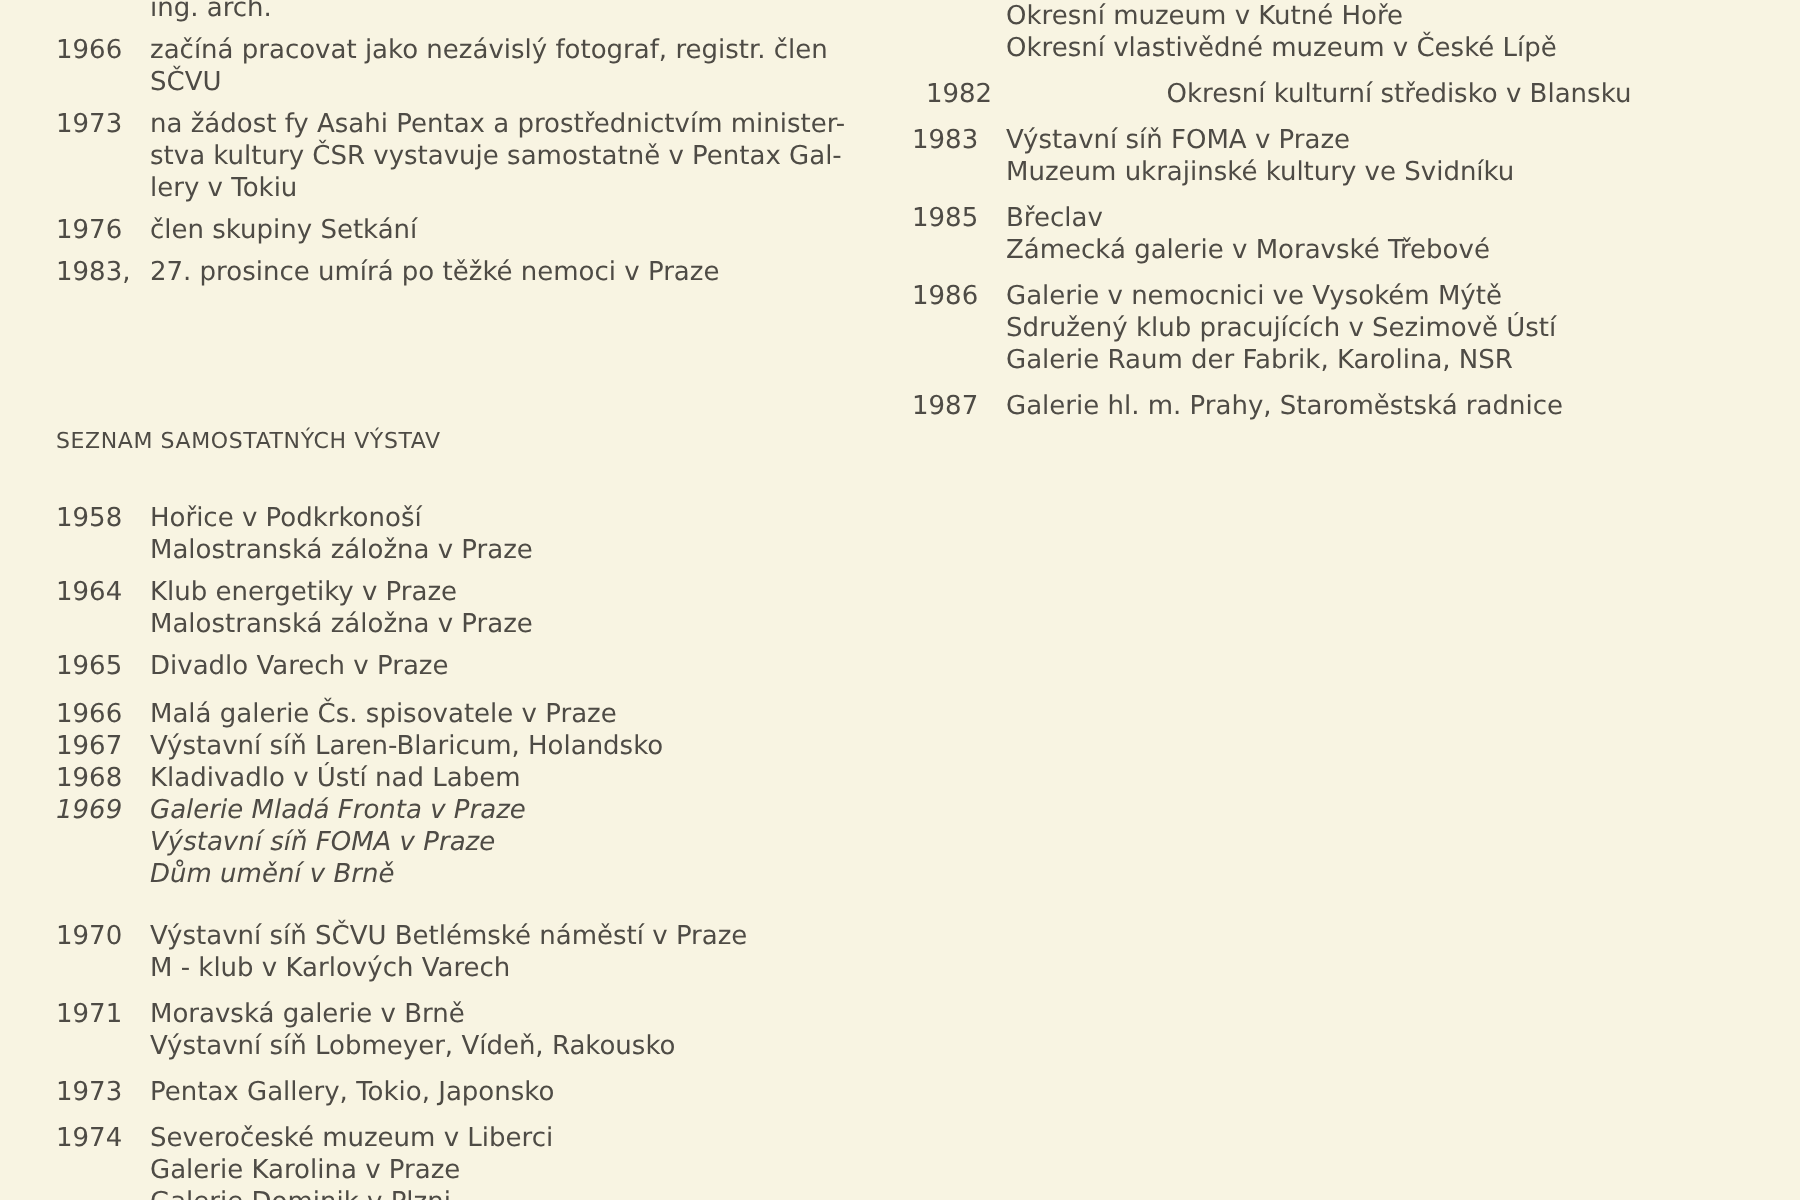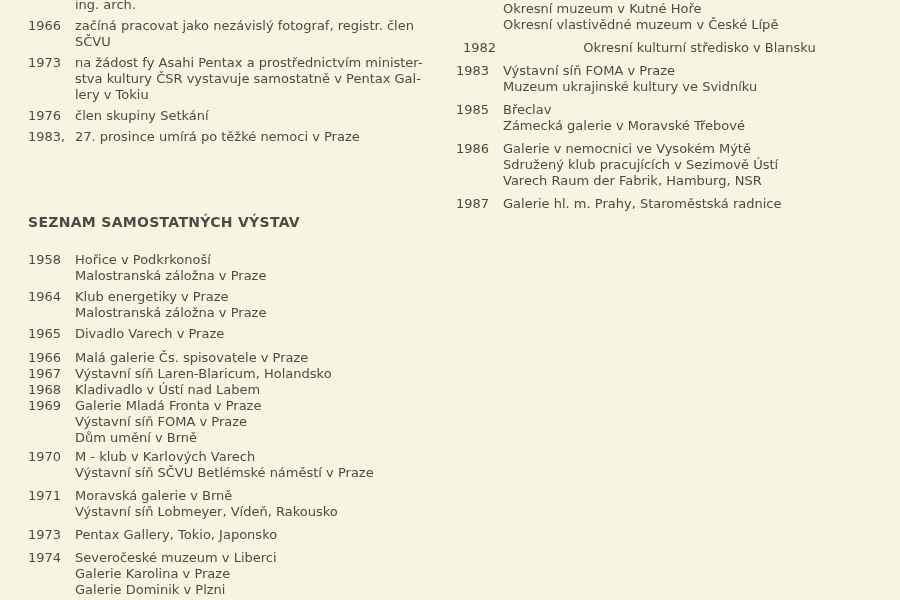--- a/index.html
+++ b/index.html
@@ -14,21 +14,21 @@
     .col { position: absolute; }
     .left { left: 28px; width: 420px; }
     .right { left: 456px; width: 440px; }
     .entry { display: flex; margin-bottom: 5px; line-height: 16px; }
     .entry.tight { margin-bottom: 0; }
     .year { width: 47px; flex: none; }
     .text { flex: 1; }
     .line { display: block; }
     .heading {
       position: absolute; left: 28px; top: 214px;
-      font-size: 14px; letter-spacing: 0.3px; font-weight: bold;
+      font-size: 11px; letter-spacing: 0.3px;
     }
   </style>
 </head>
 <body>
 
 <div class="col left" style="top:-3px;">
   <div class="entry">
     <span class="year"></span>
     <span class="text">
         <span class="line">ing. arch.</span>
@@ -97,33 +97,33 @@
     <span class="text">
         <span class="line">Výstavní síň Laren-Blaricum, Holandsko</span>
       </span>
   </div>
   <div class="entry tight">
     <span class="year">1968</span>
     <span class="text">
         <span class="line">Kladivadlo v Ústí nad Labem</span>
       </span>
   </div>
-  <div class="entry" style="margin-bottom:3px;">
+  <div class="entry" style="margin-bottom:15px;font-style:italic;">
     <span class="year">1969</span>
     <span class="text">
       <span class="line">Galerie Mladá Fronta v Praze</span>
       <span class="line">Výstavní síň FOMA v Praze</span>
       <span class="line">Dům umění v Brně</span>
     </span>
   </div>
   <div class="entry" style="margin-bottom:7px;justify-content:flex-end;">
     <span class="year">1970</span>
     <span class="text">
+      <span class="line">Výstavní síň SČVU Betlémské náměstí v Praze</span>
       <span class="line">M - klub v Karlových Varech</span>
-      <span class="line">Výstavní síň SČVU Betlémské náměstí v Praze</span>
     </span>
   </div>
   <div class="entry" style="margin-bottom:7px;">
     <span class="year">1971</span>
     <span class="text">
       <span class="line">Moravská galerie v Brně</span>
       <span class="line">Výstavní síň Lobmeyer, Vídeň, Rakousko</span>
     </span>
   </div>
   <div class="entry" style="margin-bottom:7px;">
@@ -168,21 +168,21 @@
     <span class="text">
       <span class="line">Břeclav</span>
       <span class="line">Zámecká galerie v Moravské Třebové</span>
     </span>
   </div>
   <div class="entry" style="margin-bottom:7px;">
     <span class="year">1986</span>
     <span class="text">
       <span class="line">Galerie v nemocnici ve Vysokém Mýtě</span>
       <span class="line">Sdružený klub pracujících v Sezimově Ústí</span>
-      <span class="line">Varech Raum der Fabrik, Hamburg, NSR</span>
+      <span class="line">Galerie Raum der Fabrik, Karolina, NSR</span>
     </span>
   </div>
   <div class="entry">
     <span class="year">1987</span>
     <span class="text">
         <span class="line">Galerie hl. m. Prahy, Staroměstská radnice</span>
       </span>
   </div>
 </div>
 

